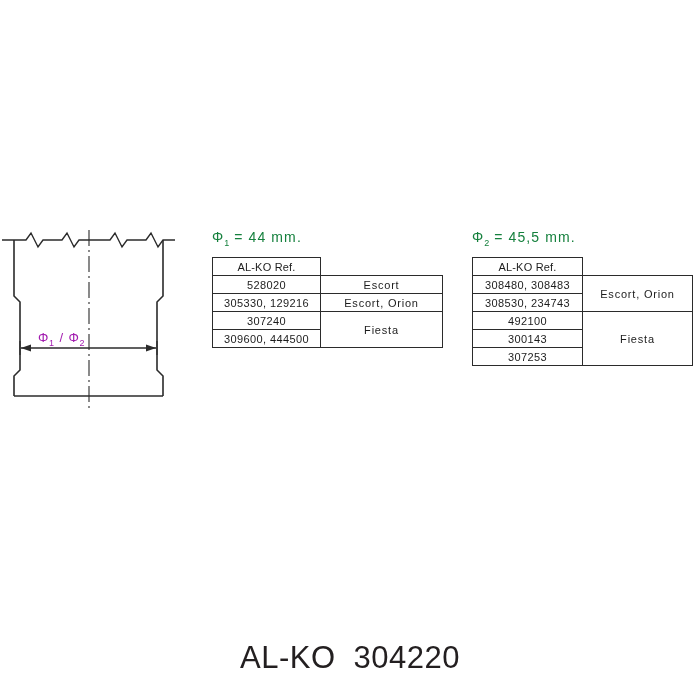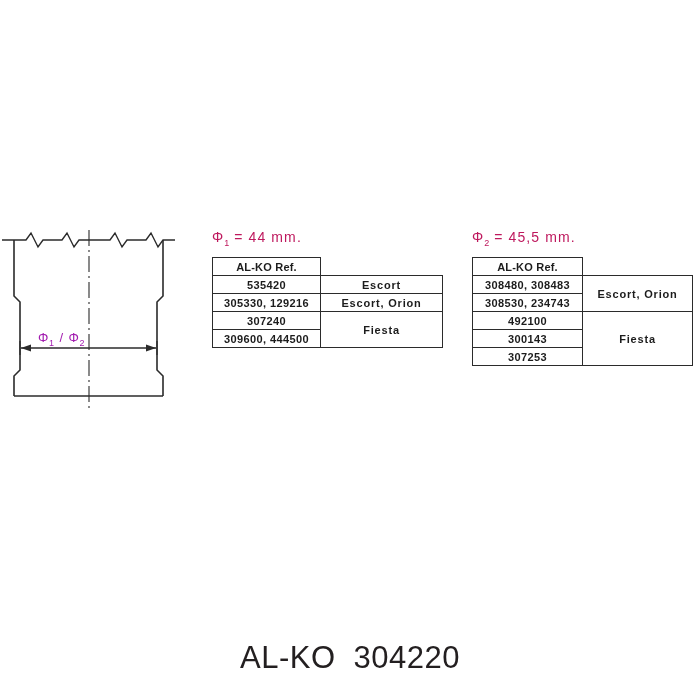--- a/index.html
+++ b/index.html
@@ -42,38 +42,37 @@
   .dim-label .slash {
     padding: 0 5px;
   }
 
   
   .spec-heading {
     position: absolute;
     font-size: 14px;
     letter-spacing: 1.1px;
     white-space: nowrap;
-    color: #be185d;
+    color: #15803d;
   }
   .spec-heading .sub {
     font-size: 9px;
     vertical-align: sub;
     letter-spacing: 0;
   }
   #spec-heading-1 { left: 212px; top: 229px; }
   #spec-heading-2 { left: 472px; top: 229px; text-align: center; }
 
   
   .ref-table {
     position: absolute;
     border-collapse: collapse;
     font-size: 11px;
     color: #1c1c1c;
     table-layout: fixed;
-    font-weight: bold;
   }
   .ref-table td {
     border: 1.3px solid #2b2b2b;
     text-align: center;
     vertical-align: middle;
     padding: 0;
     height: 17px;
     letter-spacing: 0.4px;
     white-space: nowrap;
   }
@@ -150,21 +149,21 @@
   <colgroup>
     <col class="col-ref">
       <col class="col-model">
   </colgroup>
   <tbody>
     <tr>
       <td class="header-cell">AL-KO Ref.</td>
       <td class="blank-cell"></td>
     </tr>
     <tr>
-      <td>535420</td>
+      <td>528020</td>
       <td class="model-cell">Escort</td>
     </tr>
     <tr>
       <td>305330, 129216</td>
       <td class="model-cell">Escort, Orion</td>
     </tr>
     <tr>
       <td>307240</td>
       <td class="model-cell" rowspan="2">Fiesta</td>
     </tr>

